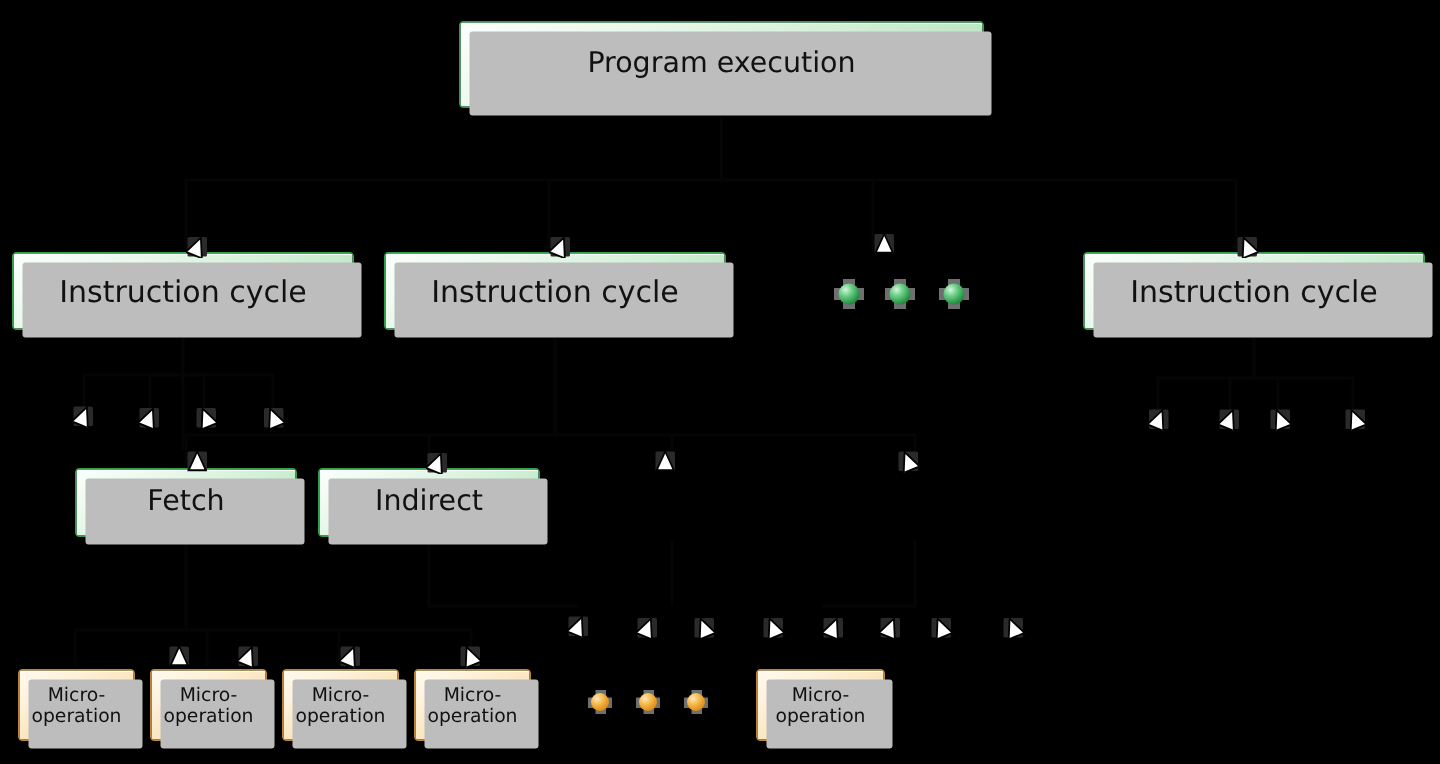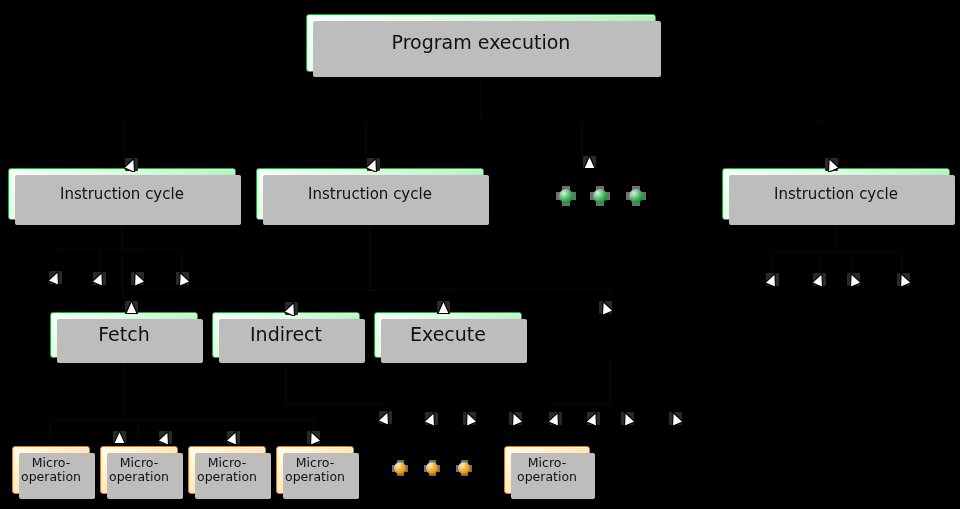--- a/index.html
+++ b/index.html
@@ -48,21 +48,21 @@
   .node.orange{
     background:linear-gradient(150deg,#fffaf0 0%,#fdf0d8 30%,#f8dfae 70%,#f2cf8c 100%);
     border:1px solid #b9883a;
     box-shadow:inset 0 1px 0 rgba(255,255,255,.85);
   }
 
   .node .lbl{display:block;width:100%;padding:0 18px;}
 
   
   .sz-root{font-size:19px;}
-  .sz-l2{font-size:15px;}
+  .sz-l2{font-size:20px;}
   .sz-l3{font-size:19px;}
   .sz-l4{font-size:12.5px;}
 
   
   #wires{position:absolute;left:0;top:0;width:960px;height:509px;z-index:2;}
 
   
   .arrow{
     position:absolute;
     width:15px;height:15px;
@@ -170,23 +170,20 @@
     <span class="plate2"></span>
     <span class="dot"></span>
   </div>
 
   <div class="node green sz-l3" style="left: 50px; top: 312px; width: 148px; height: 46px;">
     <span class="lbl">Fetch</span>
   </div>
   <div class="node green sz-l3" style="left: 212px; top: 312px; width: 148px; height: 46px;">
     <span class="lbl">Indirect</span>
   </div>
-  <div class="node green sz-l3" style="left: 374px; top: 312px; width: 148px; height: 46px;">
-    <span class="lbl">Execute</span>
-  </div>
 
   <div class="node orange sz-l4" style="left: 12px; top: 446px; width: 78px; height: 48px;">
     <span class="lbl">Micro-<br>operation</span>
   </div>
   <div class="node orange sz-l4" style="left: 100px; top: 446px; width: 78px; height: 48px;">
     <span class="lbl">Micro-<br>operation</span>
   </div>
   <div class="node orange sz-l4" style="left: 188px; top: 446px; width: 78px; height: 48px;">
     <span class="lbl">Micro-<br>operation</span>
   </div>

